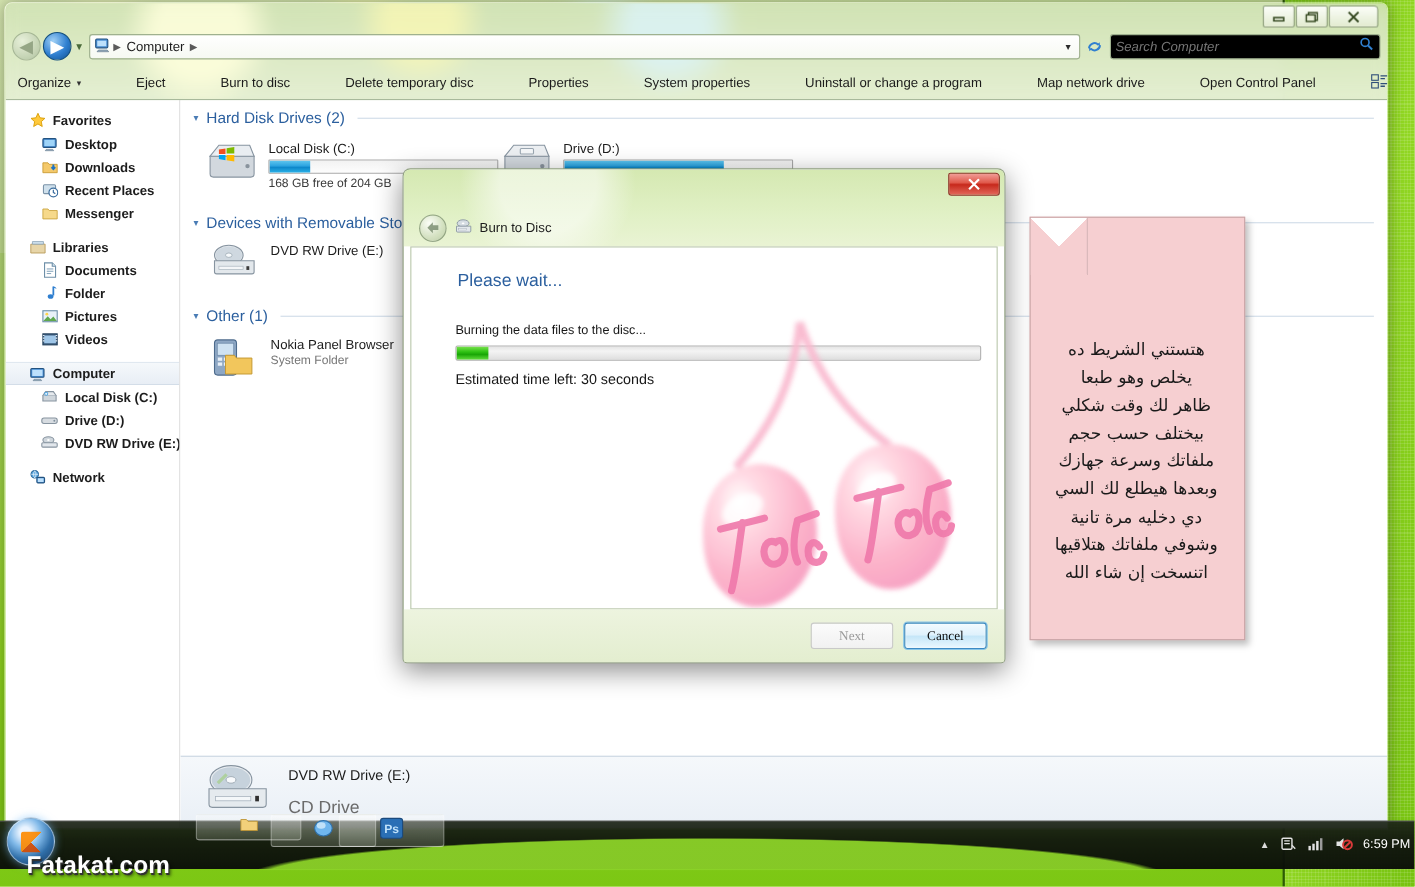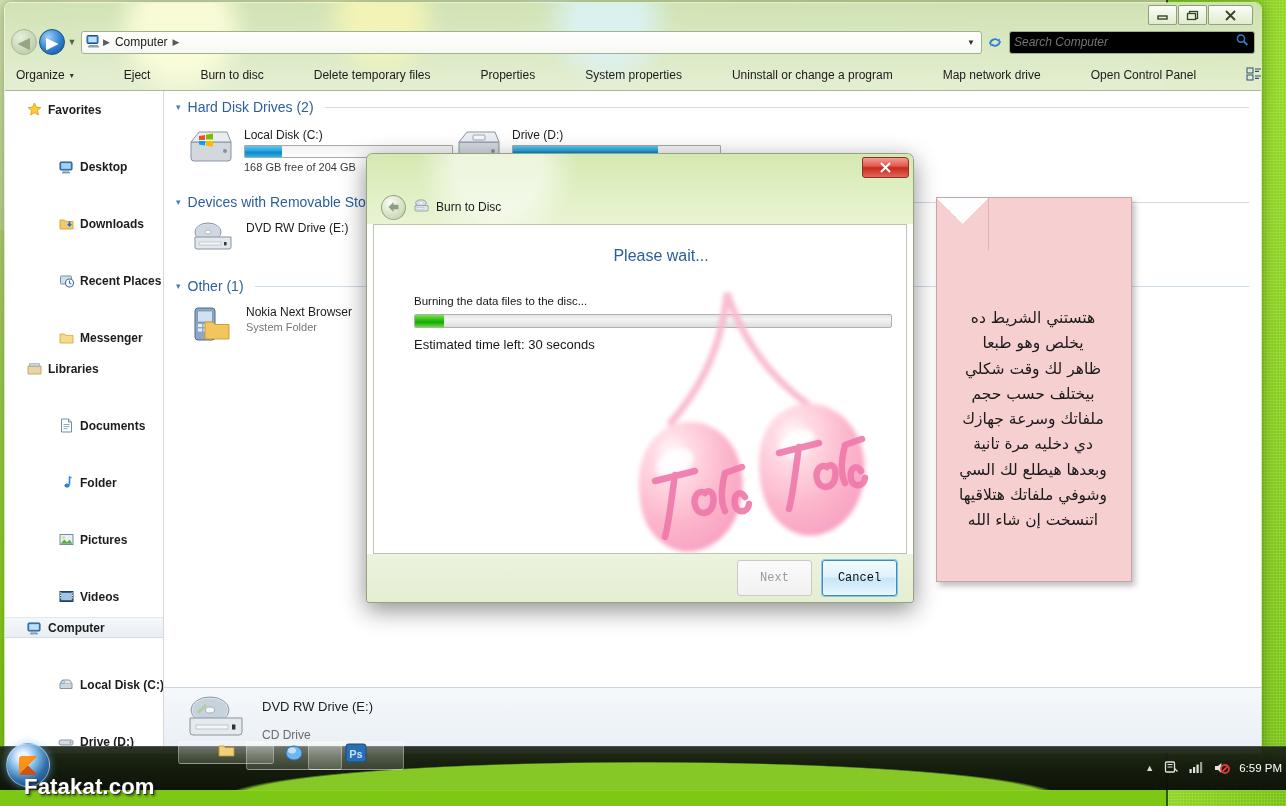--- a/index.html
+++ b/index.html
@@ -167,21 +167,21 @@
     padding-top:8px;
     font-size:12px;
     overflow:hidden;
   }
   .navgroup { margin-bottom:10px;font-weight:bold; }
   .navrow {
     display:flex; align-items:center; gap:6px;
     height:21px; padding-left:21px; cursor:pointer; color:#1c1c1c;
     white-space:nowrap;
   }
-  .navrow.child { padding-left:53px;margin-top:36px; }
+  .navrow.child { padding-left:32px; }
   .navrow.selected {
     background: linear-gradient(180deg,#f5f8fb,#e8eef5);
     border-top:1px solid #e0e8f0; border-bottom:1px solid #d3dde8;
   }
   .navicon { width:16px; height:16px; flex:none; display:flex; align-items:center; justify-content:center;}
 
   
   .content {
     flex:1 1 auto; position:relative; overflow:hidden;
     background:#ffffff;
@@ -220,21 +220,21 @@
   .itemrow .lbl2 { font-size:11px; color:#767676; margin-top:2px; }
 
   
   .details {
     position:absolute; left:0; right:0; bottom:0; height:66px;
     background: linear-gradient(180deg,#f5f8fb,#e9eff6);
     border-top:1px solid #c8d4e0;
     display:flex; align-items:center; gap:12px; padding:0 20px;
   }
   .details .dtitle { font-size:13px; color:#1c1c1c; }
-  .details .dsub { font-size:12px; color:#6b6b6b; margin-top:14px; }
+  .details .dsub { font-size:16px; color:#6b6b6b; margin-top:14px; }
 
   
   #burn {
     position:absolute;
     left:366px; top:153px; width:548px; height:450px;
     border-radius:7px 7px 4px 4px;
     border:1px solid rgba(120,140,100,.8);
     box-shadow: 0 7px 24px rgba(0,0,0,.45);
     overflow:hidden;
     z-index:60;
@@ -272,36 +272,36 @@
     border:1px solid #b9c7ab;
     overflow:hidden;
   }
   #burn .dlg-foot {
     position:absolute; left:0; right:0; bottom:0; height:48px;
     background: linear-gradient(180deg, rgba(236,243,221,.95), rgba(226,237,205,.95));
     display:flex; align-items:center; justify-content:flex-end; gap:10px;
     padding-right:16px;
   }
   .dbtn {
-    min-width:75px; height:36px; font-size:12px;
+    min-width:75px; height:24px; font-size:12px;
     border-radius:3px; cursor:pointer;
-    font-family:Liberation Mono, monospace;
+    font-family:Liberation Serif, serif;
     display:flex; align-items:center; justify-content:center;
   }
   .dbtn.disabled {
     color:#9b9b9b; border:1px solid #c9c9c9;
     background: linear-gradient(180deg,#fbfbfb,#f1f1f1);
     cursor:default;
   }
   .dbtn.focus {
     color:#0b0b0b; border:1px solid #3c8ac4;
     background: linear-gradient(180deg,#f2fbff 0%, #dff1fc 46%, #c5e6f8 52%, #e8f7ff 100%);
     box-shadow: 0 0 0 1px rgba(120,190,235,.85), inset 0 0 2px #fff;
   }
-  .wait-title { font-size:16px; color:#2b5f9e; padding:22px 0 0 42px;text-align:center; }
+  .wait-title { font-size:16px; color:#2b5f9e; padding:22px 0 0 42px; }
   .burn-status { font-size:11.5px; color:#171717; padding:30px 0 0 40px; }
   .pbar {
     margin:7px 0 0 40px; width:478px; height:14px;
     border:1px solid #b0b0b0; border-radius:2px;
     background: linear-gradient(180deg,#e4e4e4,#f4f4f4 35%, #dedede);
     overflow:hidden;
   }
   .pbar .pfill {
     height:100%;
     background: linear-gradient(180deg,#7ae24e 0%, #2fc214 40%, #19a606 60%, #62dd3d 100%);
@@ -467,21 +467,21 @@
       <span>Organize</span>
       <span class="tb-caret">▾</span>
     </div>
     <div class="tbitem">
         <span>Eject</span>
       </div>
     <div class="tbitem">
         <span>Burn to disc</span>
       </div>
     <div class="tbitem">
-        <span>Delete temporary files</span>
+        <span>Delete temporary disc</span>
       </div>
     <div class="tbitem">
         <span>Properties</span>
       </div>
     <div class="tbitem">
         <span>System properties</span>
       </div>
     <div class="tbitem">
         <span>Uninstall or change a program</span>
       </div>
@@ -772,21 +772,21 @@
               <rect x="7" y="19" width="4" height="3" fill="#e6eef6"></rect>
                 <rect x="12.5" y="19" width="4" height="3" fill="#e6eef6"></rect>
                 <rect x="18" y="19" width="3" height="3" fill="#e6eef6"></rect>
               <rect x="7" y="23.5" width="4" height="3" fill="#e6eef6"></rect>
                 <rect x="12.5" y="23.5" width="4" height="3" fill="#e6eef6"></rect>
                 <rect x="18" y="23.5" width="3" height="3" fill="#e6eef6"></rect>
               <path d="M14 17h8l2 2.5h14V34H14z" fill="#f2c65c" stroke="#c59a33" stroke-width=".9"></path>
             </svg>
           </span>
           <div>
-            <div class="lbl1">Nokia Next Browser</div>
+            <div class="lbl1">Nokia Panel Browser</div>
             <div class="lbl2">System Folder</div>
           </div>
         </div>
       </div>
 
       <div class="details">
         <span>
           <svg width="66" height="50" viewBox="0 0 66 50">
             <ellipse cx="26" cy="16" rx="19" ry="13" fill="#e9edf1" stroke="#8794a0"></ellipse>
             <ellipse cx="26" cy="16" rx="17.5" ry="11.5" fill="#c6d2dc"></ellipse>
@@ -885,22 +885,22 @@
 
 <div id="note">
   <div class="fold"></div>
   <div class="fold2"></div>
   <div class="ntext">
     <div>هتستني الشريط ده</div>
     <div>يخلص وهو طبعا</div>
     <div>ظاهر لك وقت شكلي</div>
     <div>بيختلف حسب حجم</div>
     <div>ملفاتك وسرعة جهازك</div>
+    <div>وبعدها هيطلع لك السي</div>
     <div>دي دخليه مرة تانية</div>
-    <div>وبعدها هيطلع لك السي</div>
     <div>وشوفي ملفاتك هتلاقيها</div>
     <div>اتنسخت إن شاء الله</div>
   </div>
 </div>
 
 <div id="taskbar">
   <div class="curve"></div>
 
   <div class="startorb">
     <div class="flag"></div>

